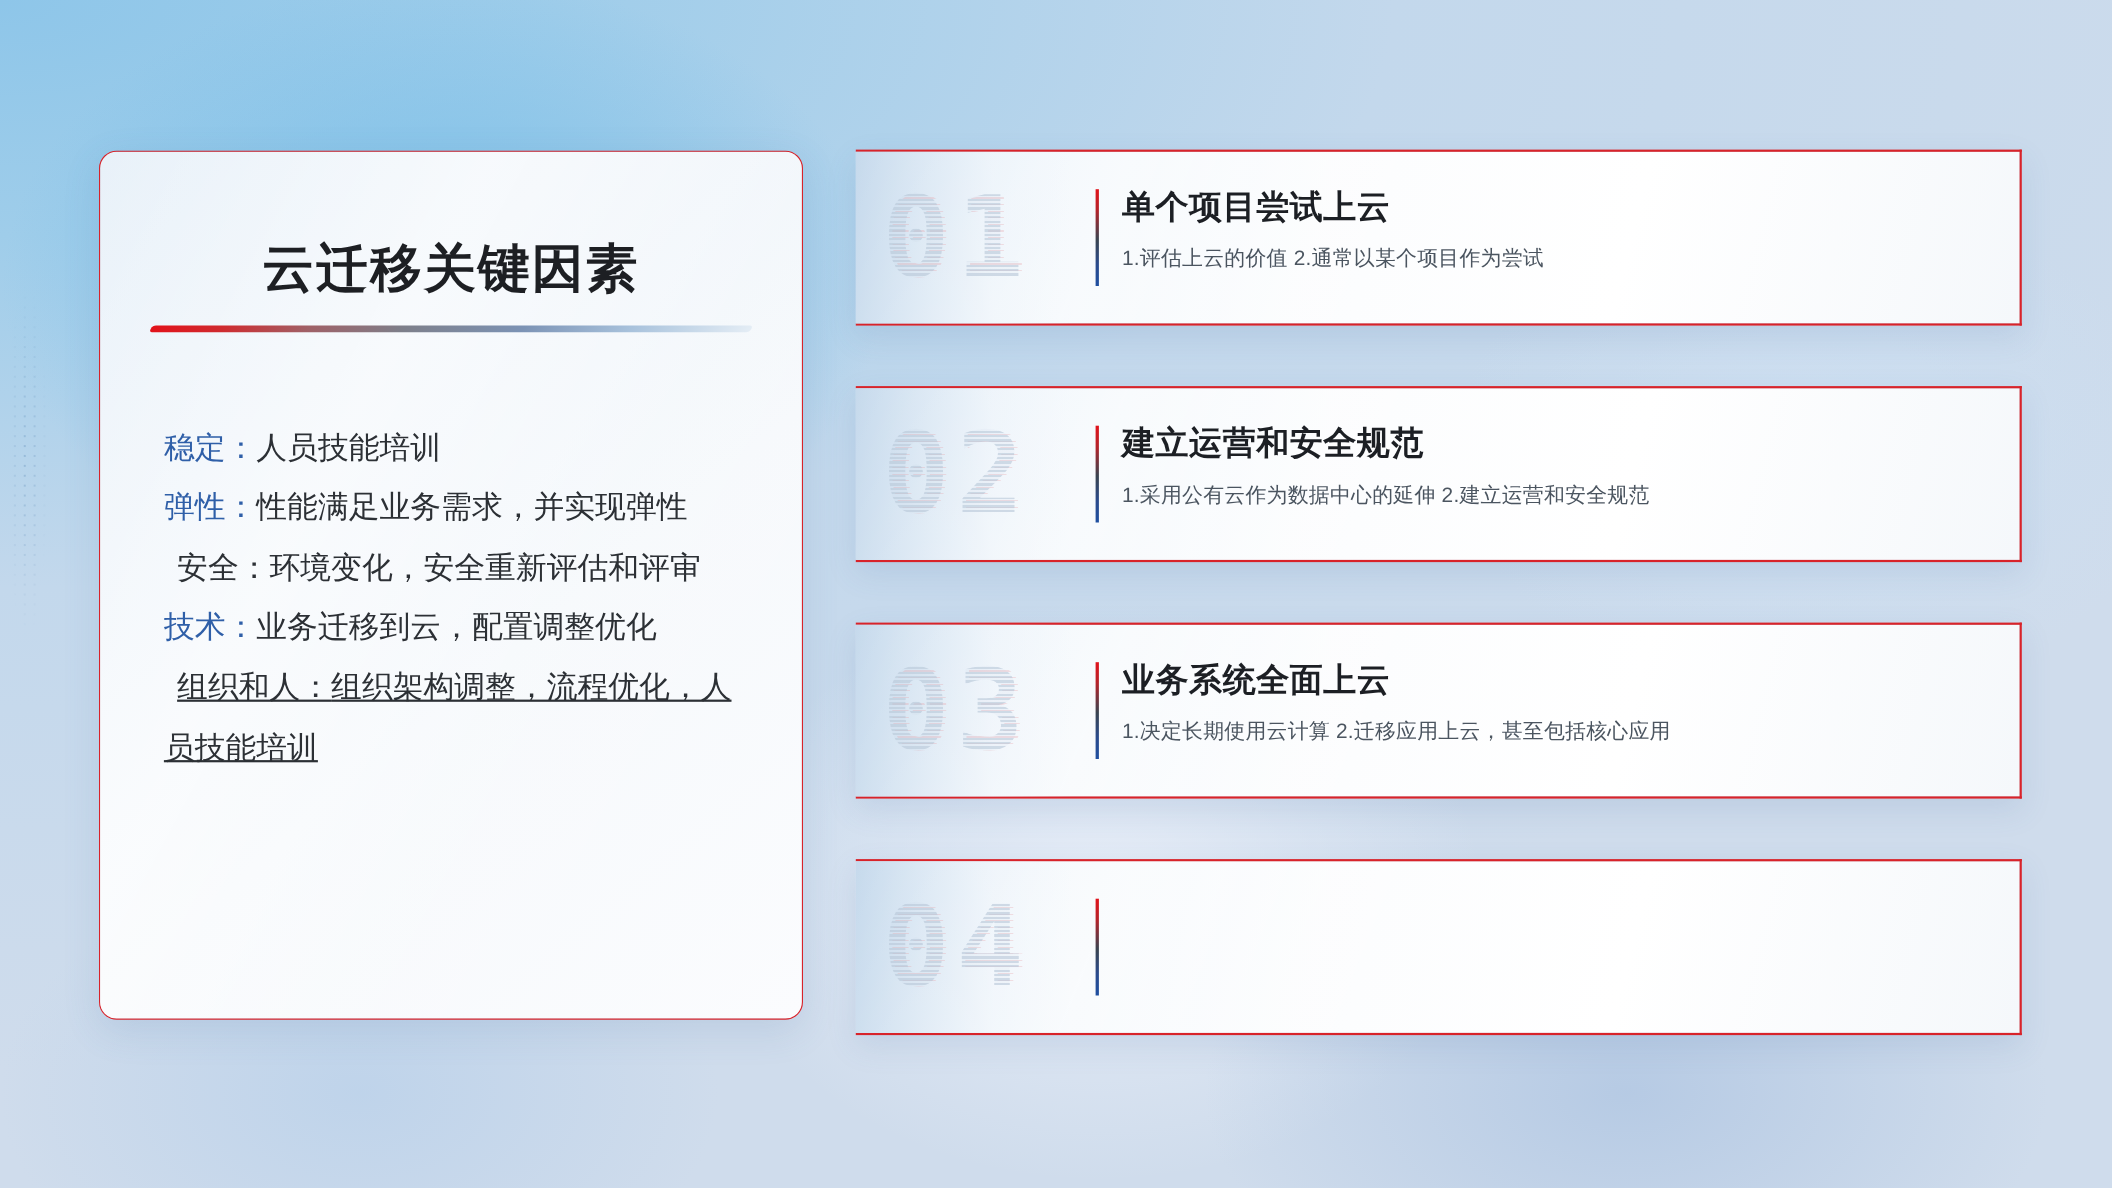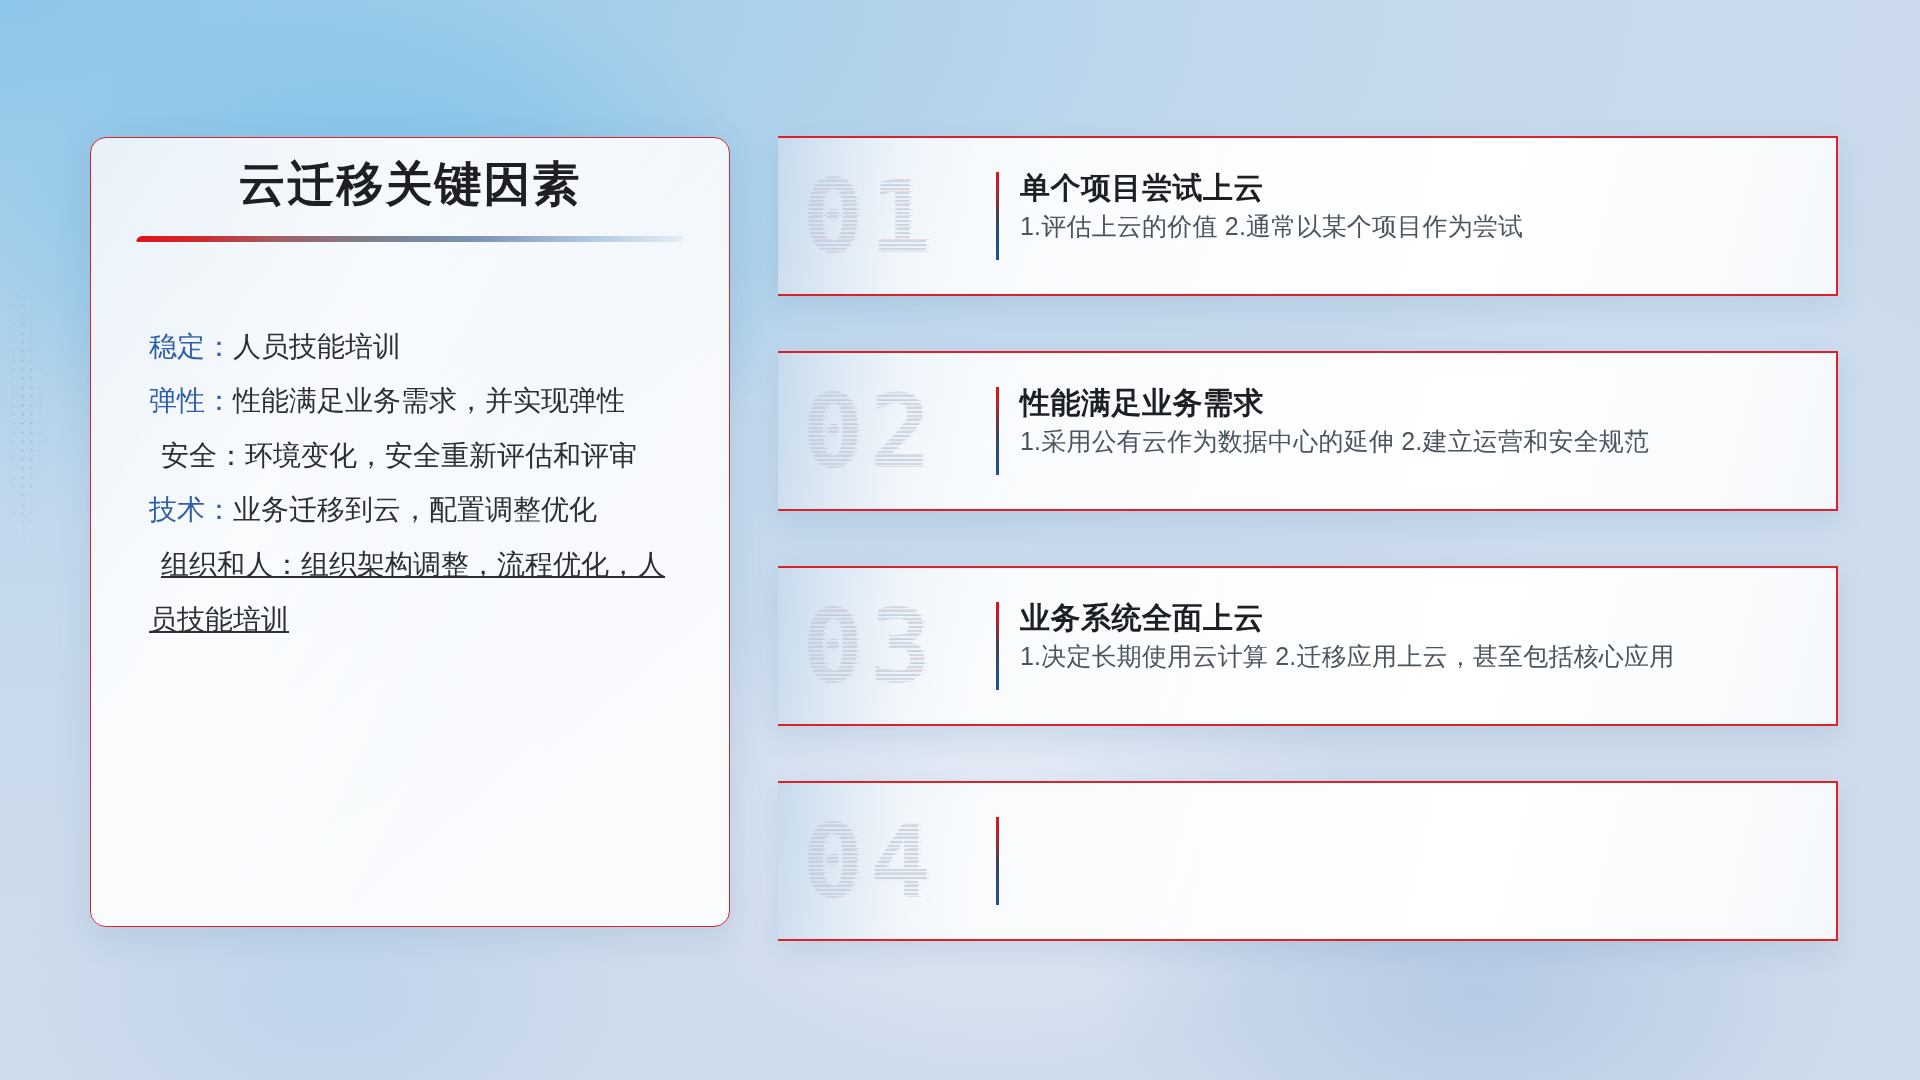--- a/index.html
+++ b/index.html
@@ -52,21 +52,21 @@
     background:linear-gradient(140deg,#e8f1f9 0%,#eef4fa 28%,#f6f9fc 58%,#fbfcfe 100%);
     border:1.6px solid #d8232a;
     box-shadow:0 10px 34px rgba(70,110,160,.14);
     overflow:hidden;
   }
   .left-card .sheen{
     position:absolute; inset:0;
     background:linear-gradient(118deg, rgba(255,255,255,.0) 0%, rgba(255,255,255,.55) 34%, rgba(255,255,255,.1) 62%, rgba(255,255,255,0) 100%);
     pointer-events:none;
   }
-  .lc-inner{ position:relative; padding:20px 46px 0 46px; }
+  .lc-inner{ position:relative; padding:80px 46px 0 46px; }
 
   .lc-title{
     font-size:47px; font-weight:700; color:#1d1f23;
     letter-spacing:2px; text-align:center; line-height:1.1;
     font-family:"Liberation Sans","DejaVu Sans",sans-serif;
   }
   .lc-rule{
     margin:26px auto 0 auto; width:100%; height:6px; border-radius:3px;
     background:linear-gradient(90deg,#e2121a 0%,#cf2b2f 12%,#a06066 26%,#7d7f8a 42%,#7c93b5 62%,#a8c2dc 80%,#e4edf5 100%);
     transform:skewX(-32deg);
@@ -134,21 +134,21 @@
     position:absolute; left:218px; top:34px; bottom:34px; width:3px;
     background:linear-gradient(180deg,#e1131b 0%,#b4242b 22%,#3a4450 52%,#2a4b8d 78%,#1f4fa0 100%);
   }
 
   .rc-body{ position:absolute; left:242px; top:30px; right:24px; }
   .rc-title{
     font-size:30px; font-weight:700; color:#1c1f24; letter-spacing:.5px;
     font-family:"Liberation Sans","DejaVu Sans",sans-serif;
   }
   .rc-sub{
-    margin-top:1px; font-size:25px; color:#4b5560; letter-spacing:.2px;
+    margin-top:13px; font-size:19px; color:#4b5560; letter-spacing:.2px;
     font-family:"Liberation Sans","DejaVu Sans",sans-serif;
   }
 </style>
 </head>
 <body>
 
 <div class="bg">
   <div class="bg-base"></div>
   <div class="bg-glow-a"></div>
   <div class="bg-glow-c"></div>
@@ -196,21 +196,21 @@
       <div class="rc-sub">1.评估上云的价值    2.通常以某个项目作为尝试</div>
     </div>
   </div>
 
   <div class="rc">
     <div class="rc-sheen"></div>
     <div class="rc-num-ghost">02</div>
     <div class="rc-num">02</div>
     <div class="rc-divider"></div>
     <div class="rc-body">
-      <div class="rc-title">性能满足业务需求</div>
+      <div class="rc-title">建立运营和安全规范</div>
       <div class="rc-sub">1.采用公有云作为数据中心的延伸    2.建立运营和安全规范</div>
     </div>
   </div>
 
   <div class="rc">
     <div class="rc-sheen"></div>
     <div class="rc-num-ghost">03</div>
     <div class="rc-num">03</div>
     <div class="rc-divider"></div>
     <div class="rc-body">

